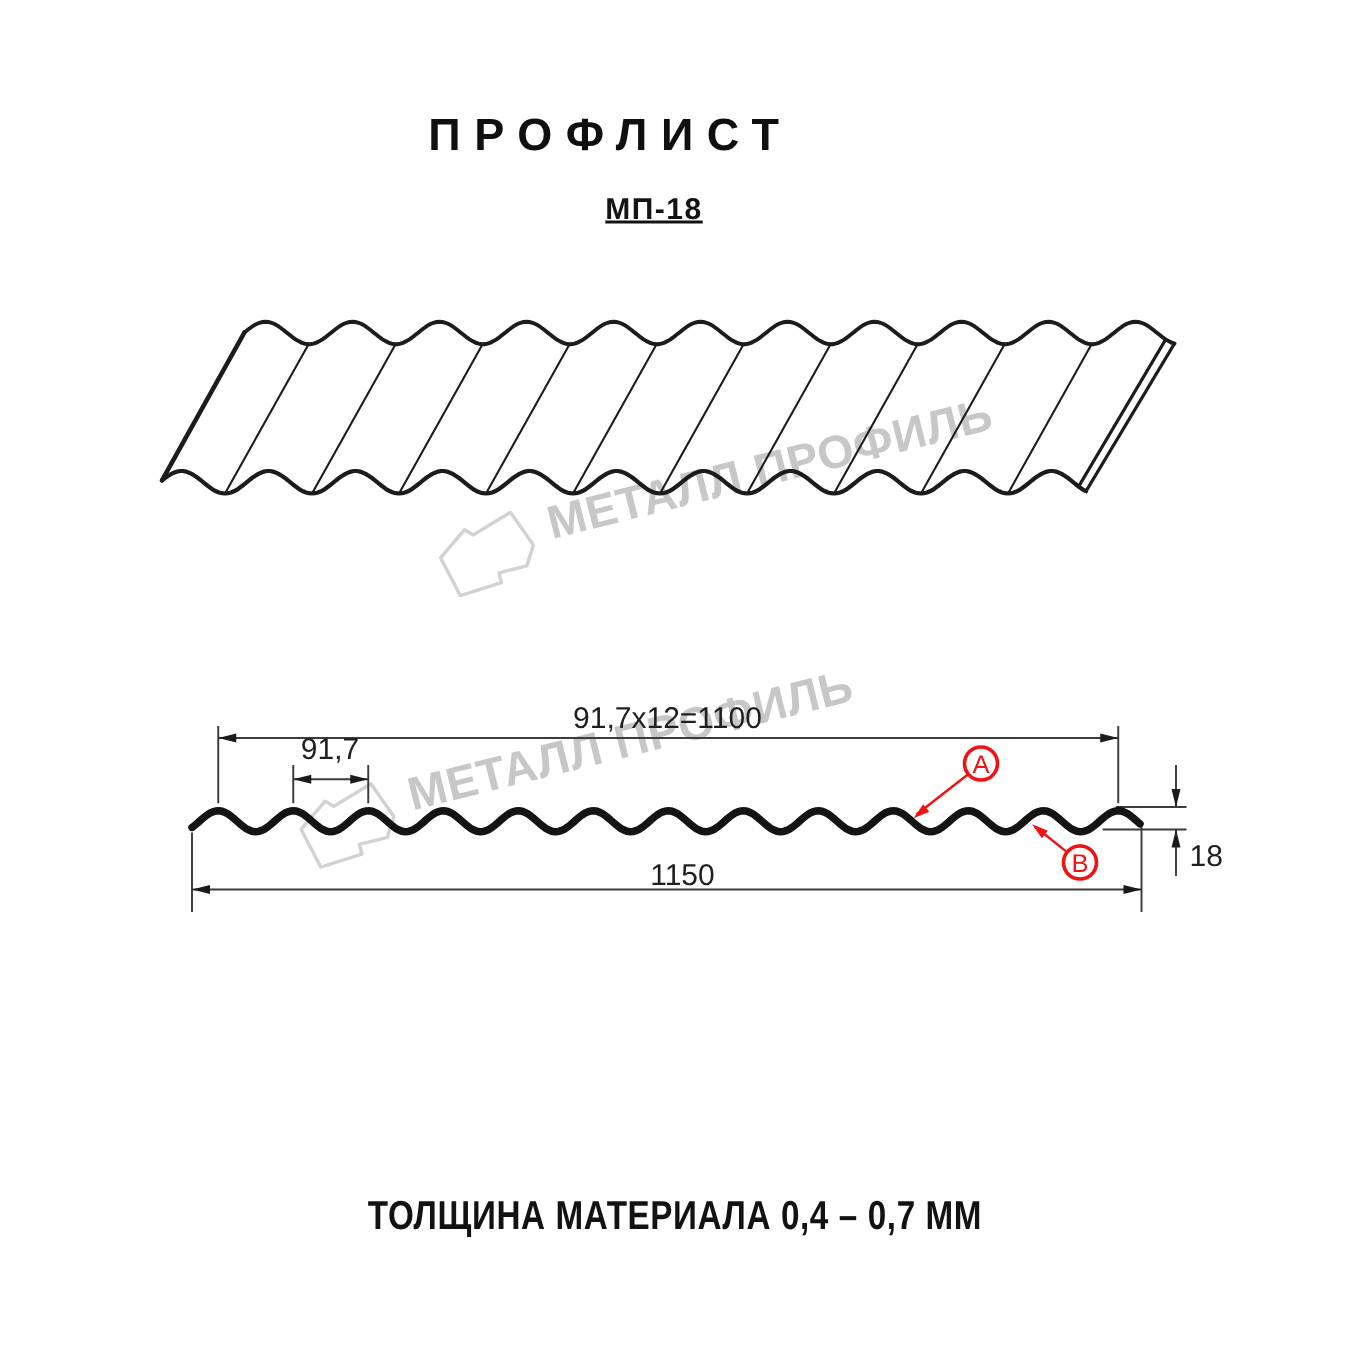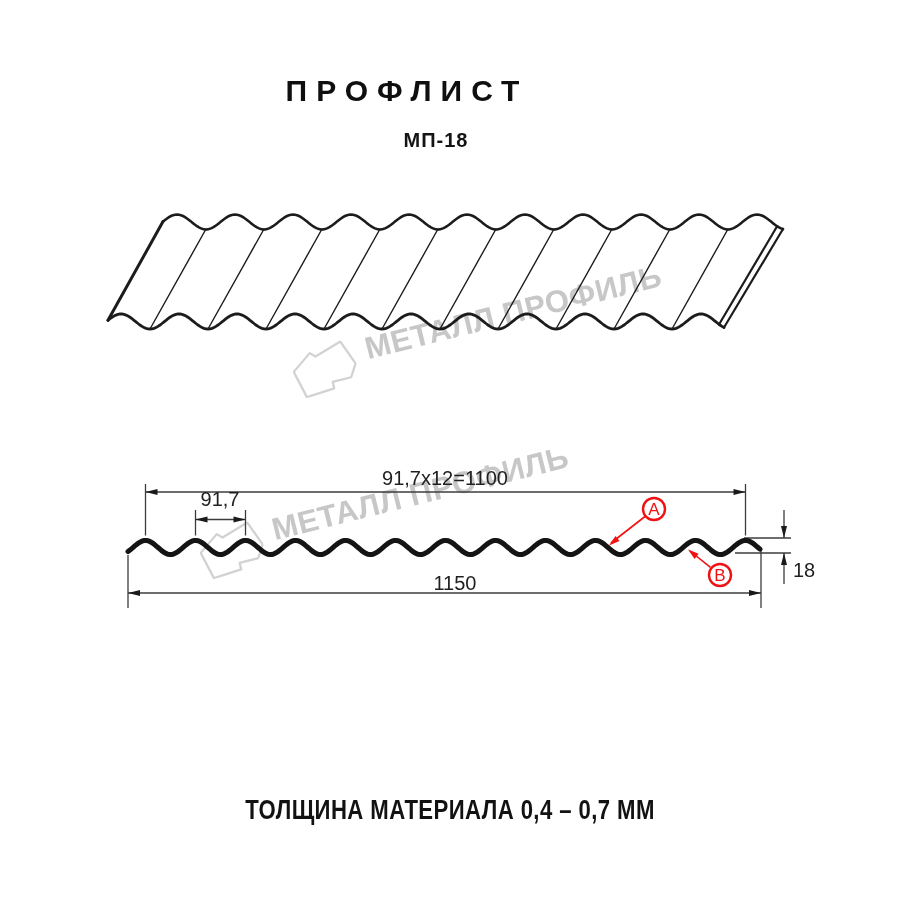--- a/index.html
+++ b/index.html
@@ -1,21 +1,21 @@
 <!DOCTYPE html>
 <html><head>
 <meta charset="utf-8">
 <style>
   html,body{margin:0;padding:0;background:#fff;}
   .page{position:relative;width:900px;height:900px;background:#fff;overflow:hidden;
         font-family:"Liberation Sans",sans-serif;}
   .title{position:absolute;left:0;top:76px;width:814px;text-align:center;
          font-size:30px;font-weight:800;letter-spacing:9px;color:#0f0f0f;line-height:1;}
   .subtitle{position:absolute;left:0;top:129px;width:872px;text-align:center;
-         font-size:20px;font-weight:700;letter-spacing:1px;color:#141414;line-height:1.1;}
+         font-size:20px;font-weight:700;letter-spacing:1px;color:#141414;line-height:1.1;text-decoration:underline;}
   .footer-note{position:absolute;left:0;top:795px;width:900px;text-align:center;
          font-size:27px;font-weight:700;color:#121212;line-height:1.15;
          transform:scaleX(0.82);transform-origin:450px 50%;letter-spacing:0.5px;}
   .watermark{position:absolute;display:flex;align-items:center;
          transform:rotate(-14deg);transform-origin:32px 35px;height:70px;
          color:#c7c7c7;font-weight:700;font-size:31px;white-space:nowrap;z-index:1;}
   .watermark .wm-text{margin-left:12px;transform:translateY(-9px);letter-spacing:0.5px;}
   .watermark svg{display:block;}
   #wm1{left:293px;top:334px;}
   #wm2{left:200px;top:515px;}

